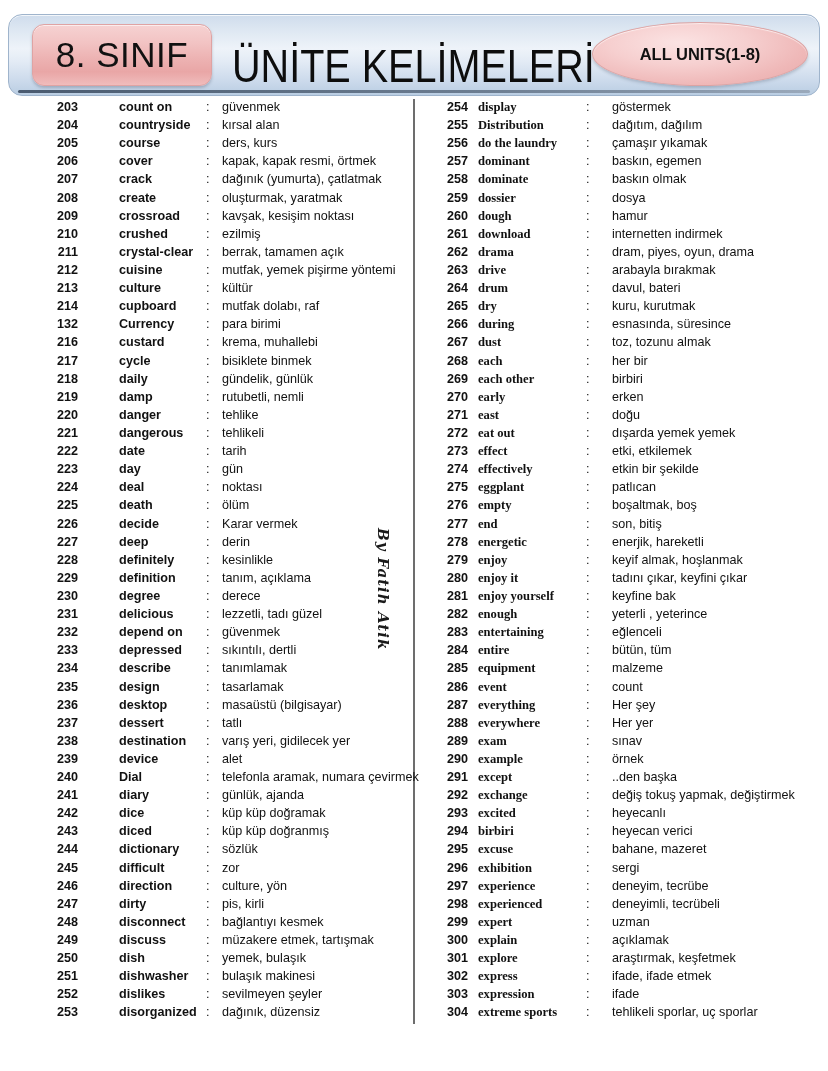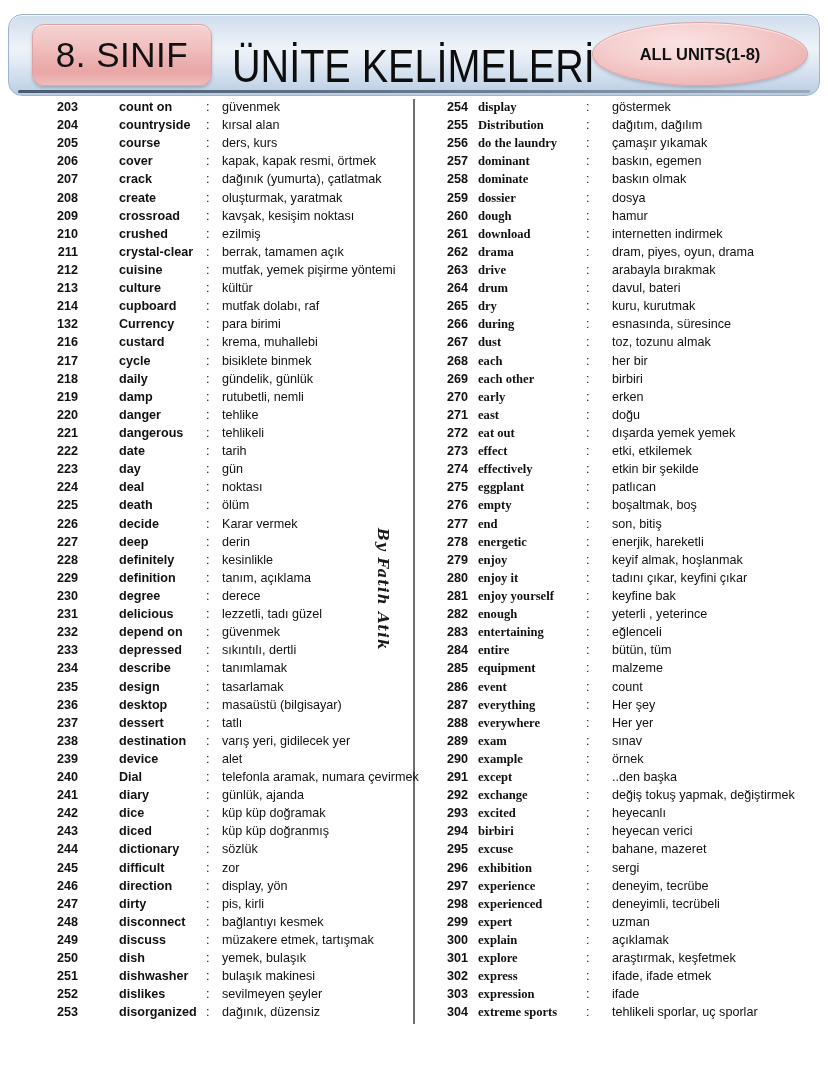--- a/index.html
+++ b/index.html
@@ -473,21 +473,21 @@
       <div class="entry">
         <span class="num">245</span>
         <span class="word">difficult</span>
         <span class="colon">:</span>
         <span class="meaning">zor</span>
       </div>
       <div class="entry">
         <span class="num">246</span>
         <span class="word">direction</span>
         <span class="colon">:</span>
-        <span class="meaning">display, yön</span>
+        <span class="meaning">culture, yön</span>
       </div>
       <div class="entry">
         <span class="num">247</span>
         <span class="word">dirty</span>
         <span class="colon">:</span>
         <span class="meaning">pis, kirli</span>
       </div>
       <div class="entry">
         <span class="num">248</span>
         <span class="word">disconnect</span>

